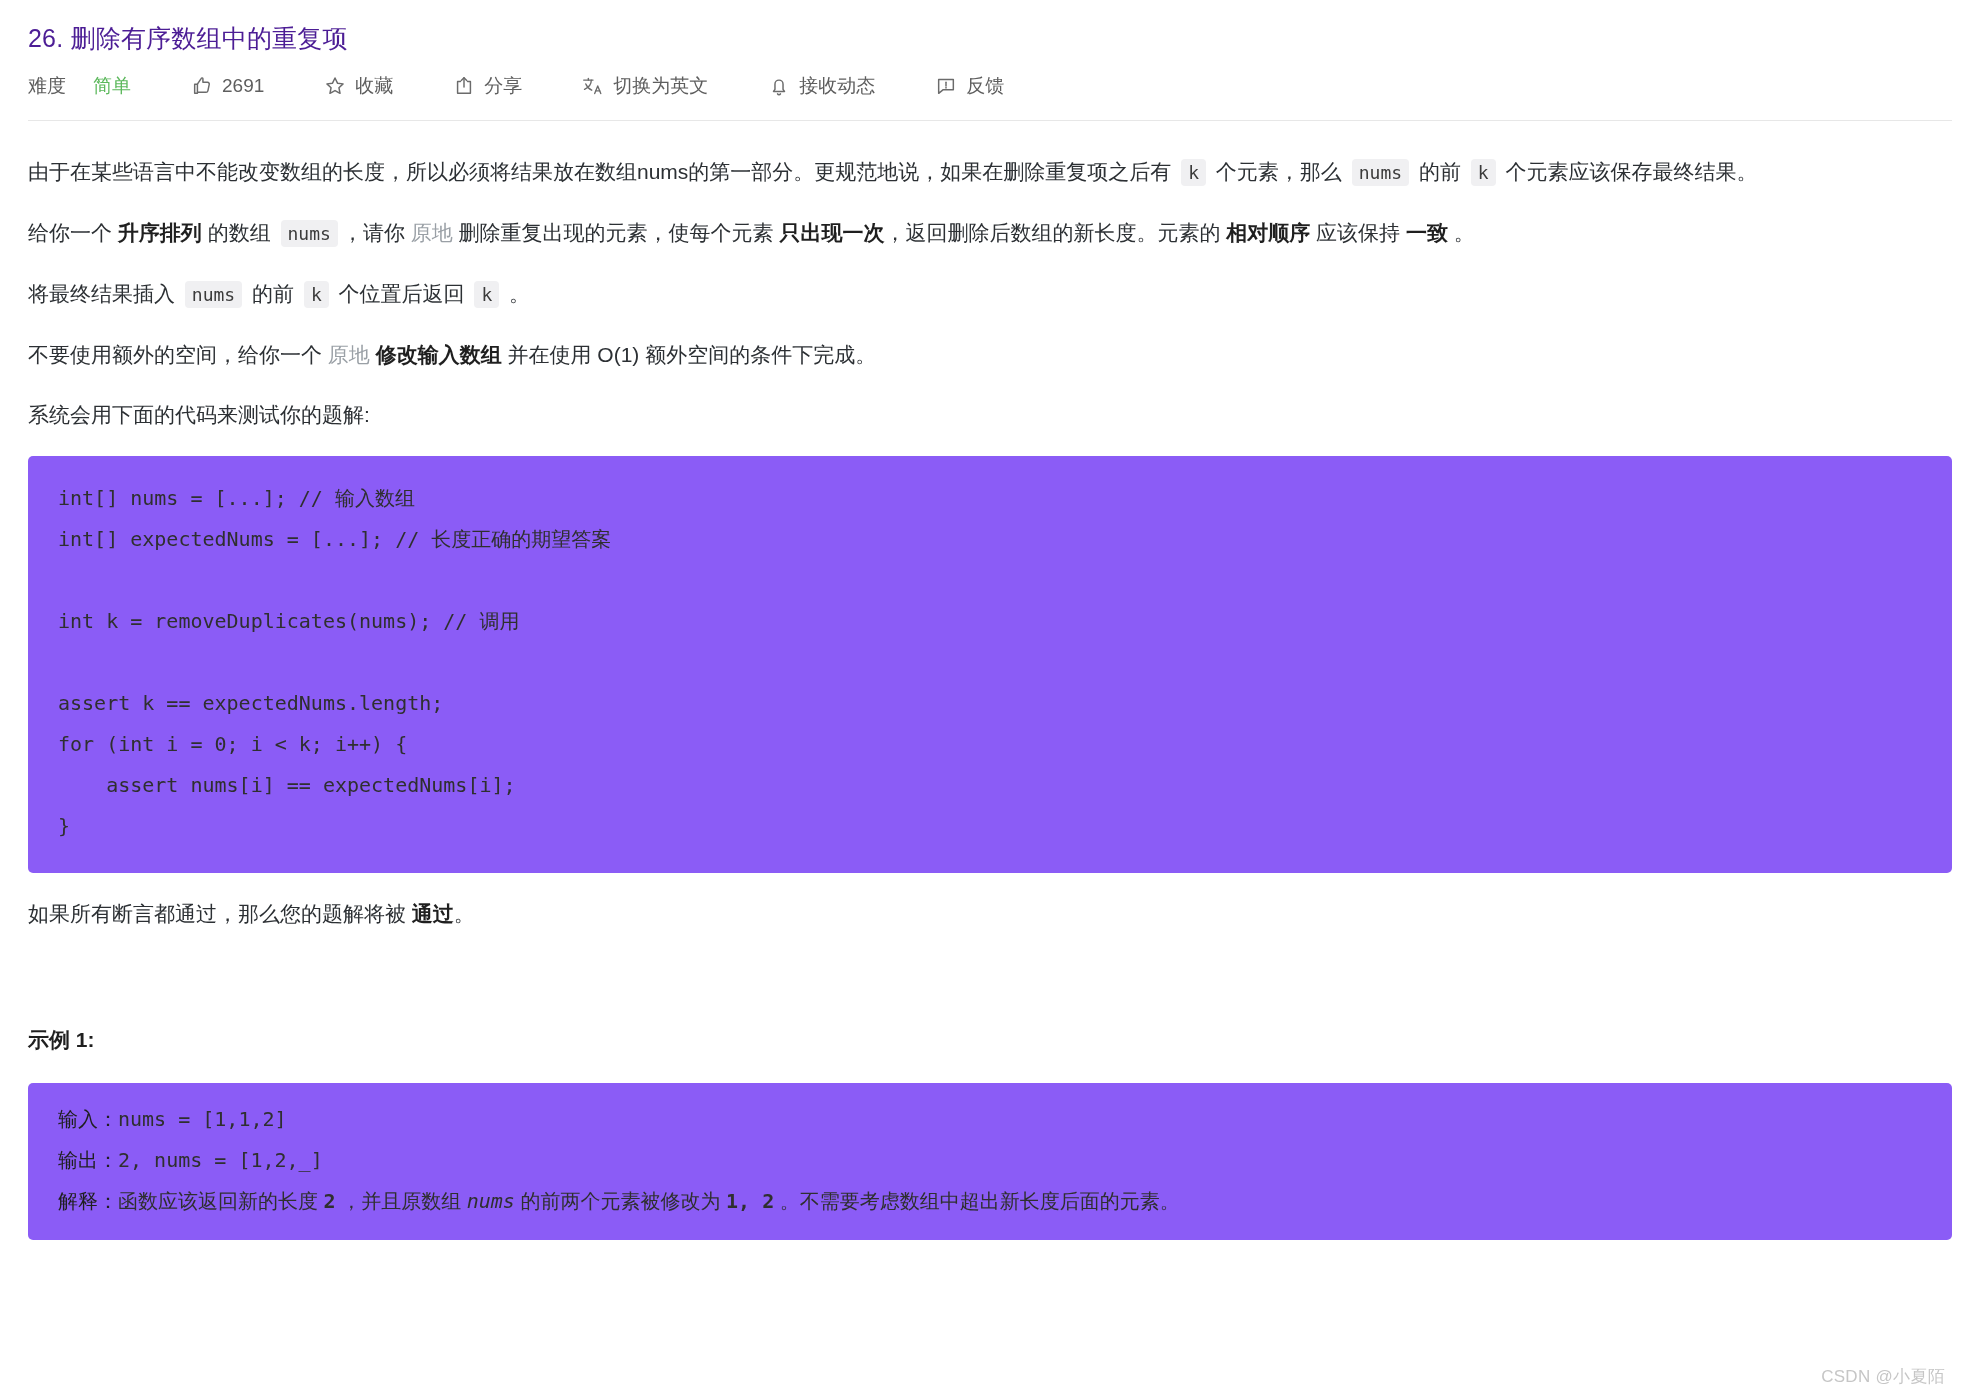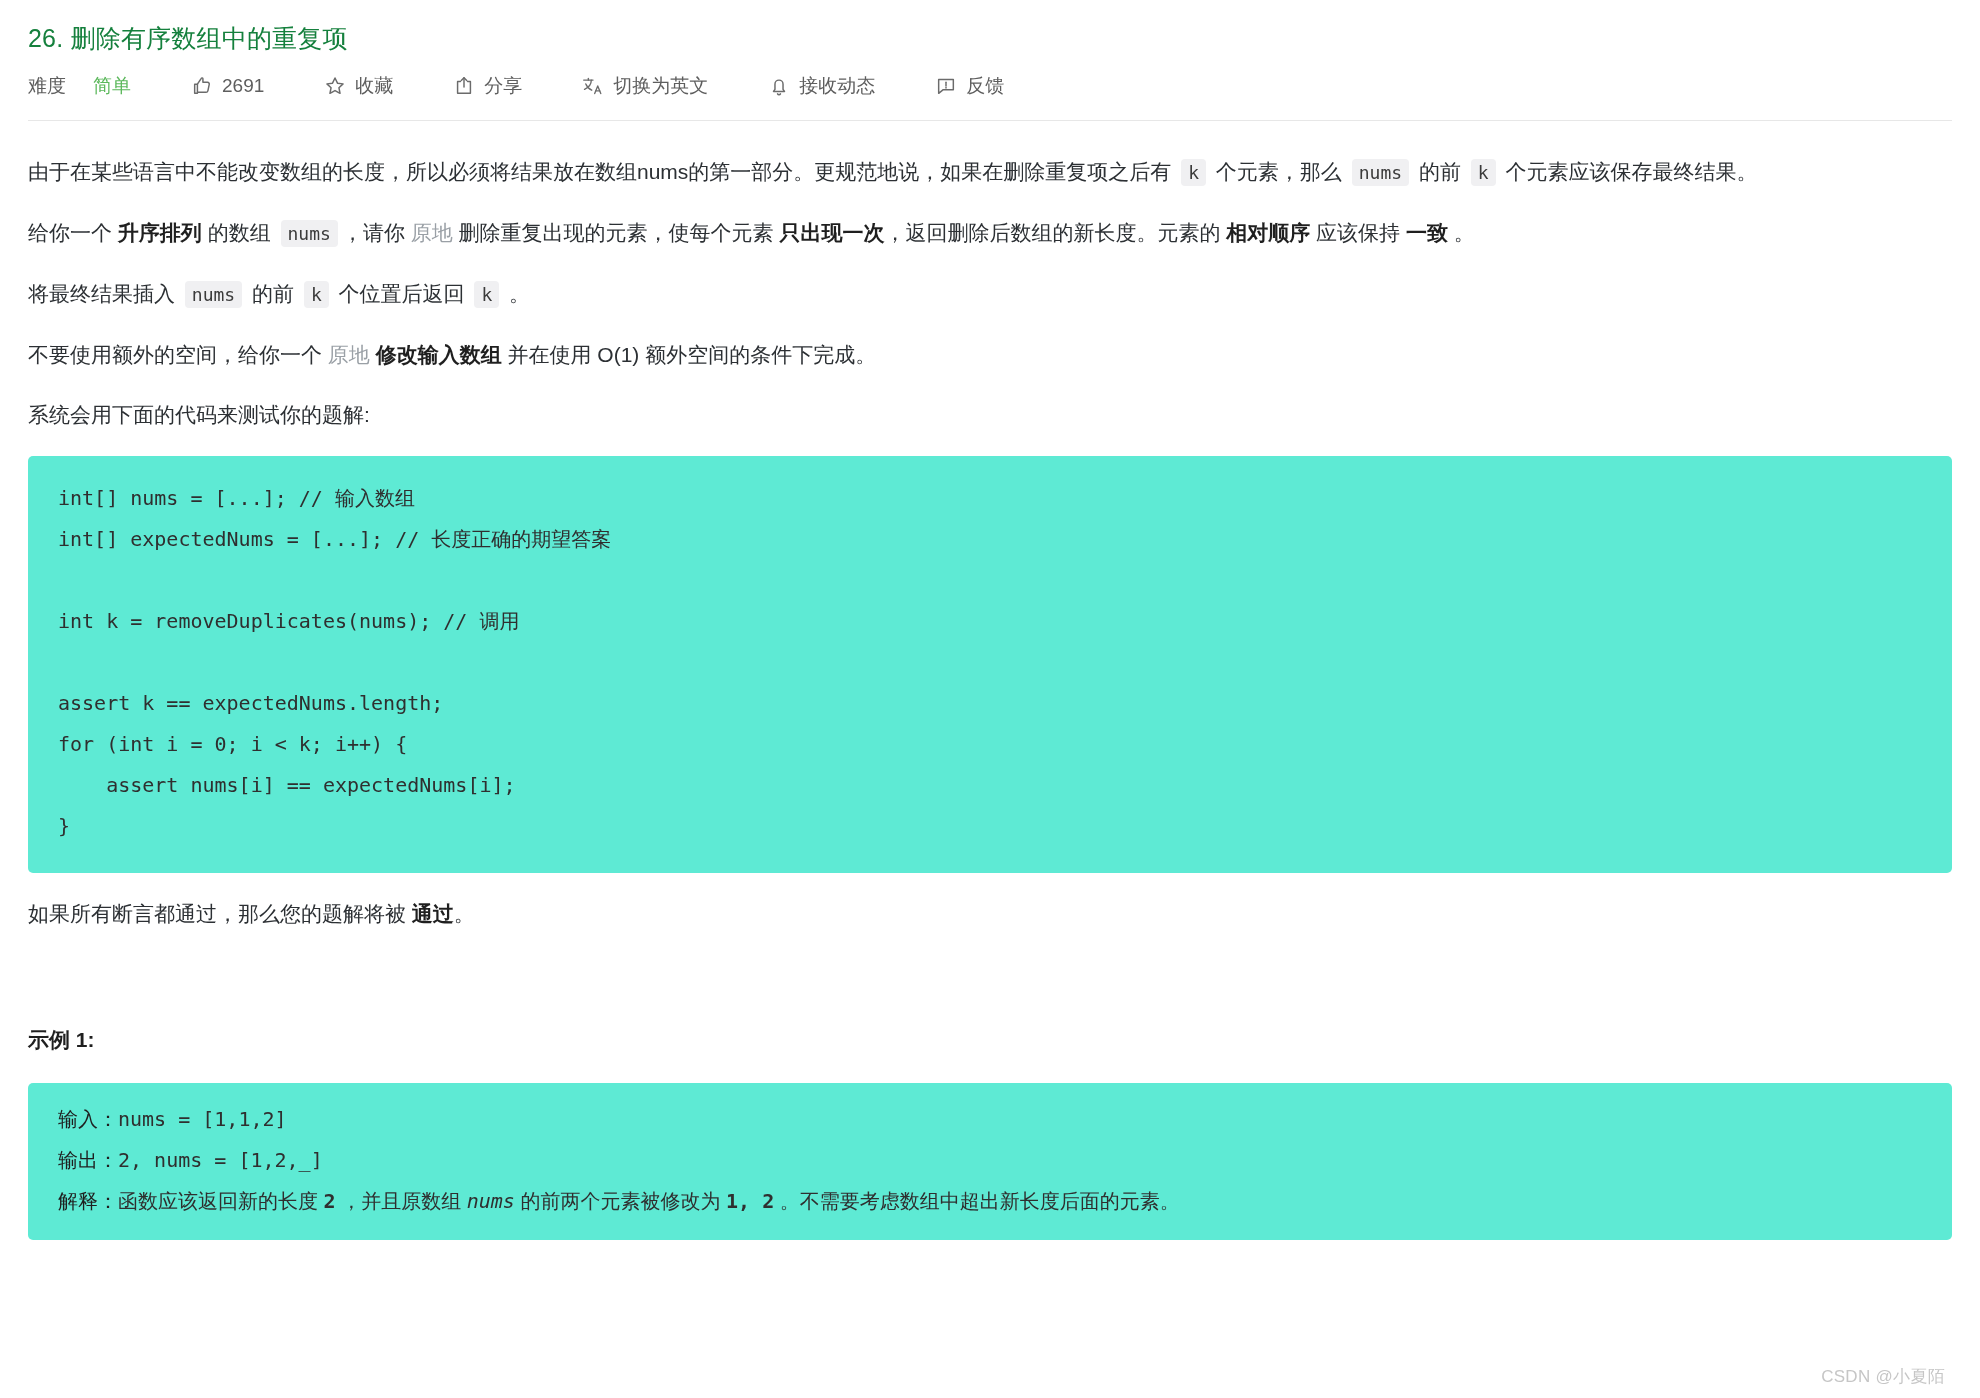--- a/index.html
+++ b/index.html
@@ -18,21 +18,21 @@
   }
   .page {
     padding: 18px 28px 0 28px;
     width: 1980px;
   }
 
   
   .title {
     font-size: 25px;
     font-weight: 400;
-    color: #15803d;
+    color: #4c1d95;
     letter-spacing: 0.2px;
     margin: 0 0 0 0;
     line-height: 40px;
   }
 
   .toolbar {
     display: flex;
     align-items: center;
     height: 56px;
     gap: 8px;
@@ -92,21 +92,21 @@
   .heading {
     font-size: 21px;
     font-weight: 700;
     color: #1f1f1f;
     margin: 30px 0 0 0;
     line-height: 34px;
   }
 
   
   pre.codeblock {
-    background: #5eead4;
+    background: #8b5cf6;
     border-radius: 5px;
     margin: 22px 0 0 0;
     padding: 22px 30px 26px 30px;
     font-family: "DejaVu Sans Mono", "Liberation Mono", monospace;
     font-size: 20px;
     line-height: 41px;
     color: #2f2f2f;
     white-space: pre;
     overflow: hidden;
     width: 1924px;

